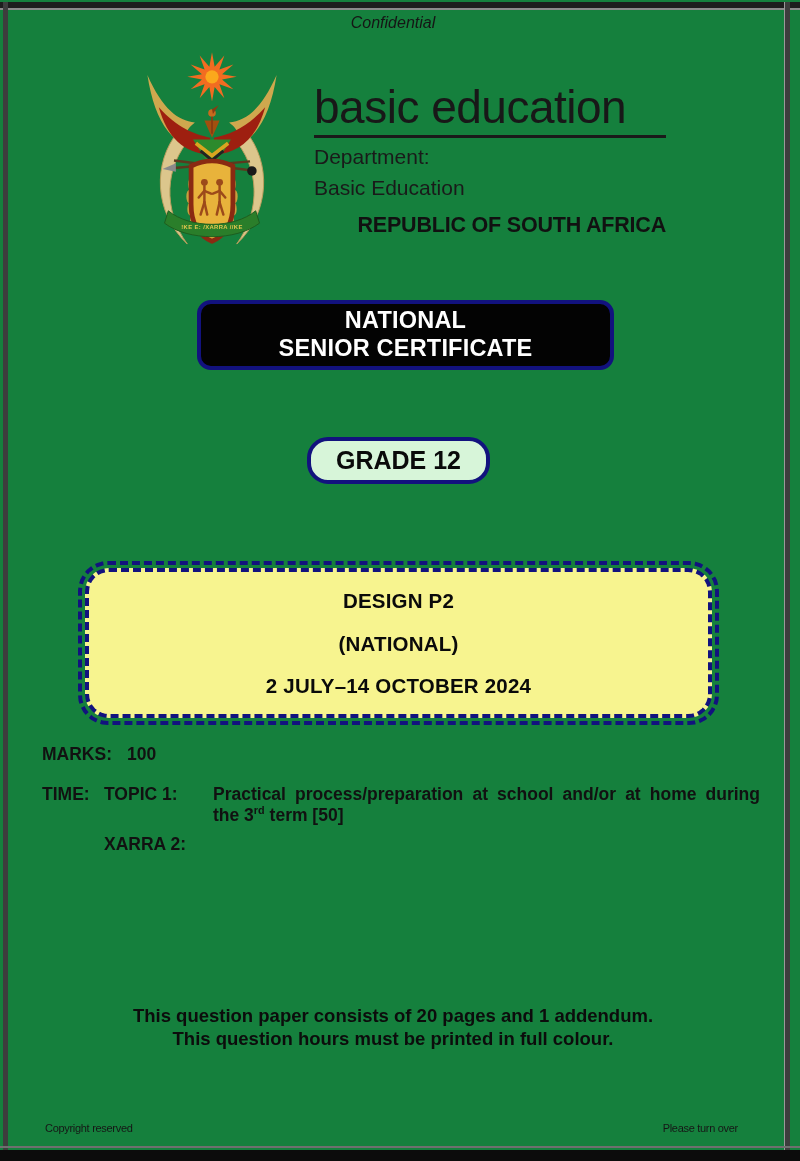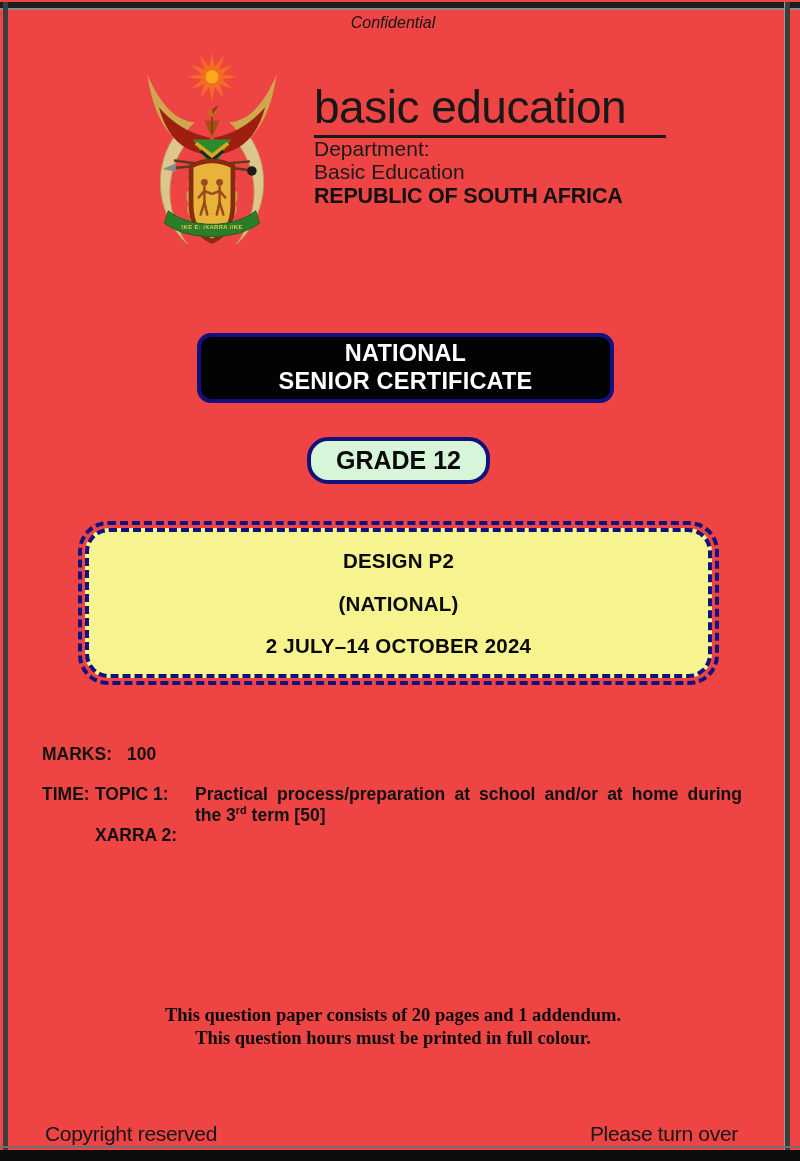--- a/index.html
+++ b/index.html
@@ -1,76 +1,76 @@
 <!DOCTYPE html>
 <html><head>
 <meta charset="utf-8">
 <style>
   * { margin:0; padding:0; box-sizing:border-box; }
   html,body { background:#ffffff; }
   body { font-family:"Liberation Sans","DejaVu Sans",sans-serif; color:#111; }
 
-  .page { position:relative; width:800px; height:1161px; background:#ef4444; overflow:hidden; }
+  .page { position:relative; width:800px; height:1161px; background:#15803d; overflow:hidden; }
 
   
   .frame-top    { position:absolute; top:2px; left:0; right:0; height:8px; background:#1d1d1d; border-bottom:2px solid #8a8a8a; }
   .frame-left   { position:absolute; top:2px; bottom:0; left:3px; width:5px; background:#3d3d3d; }
   .frame-right  { position:absolute; top:2px; bottom:0; right:10px; width:6px; background:#3d3d3d; border-left:1px solid #9a9a9a; }
   .frame-bottom-line { position:absolute; left:0; right:0; top:1146px; height:2px; background:#6f6f6f; }
   .frame-bottom-band { position:absolute; left:0; right:0; bottom:0; height:11px; background:#0c0c0c; }
 
   .confidential { position:absolute; top:14px; left:0; right:14px; text-align:center;
                   font-style:italic; font-size:16px; color:#151515; }
 
   
   .logo-row { position:absolute; top:50px; left:136px; display:flex; align-items:flex-start; }
   .emblem { width:152px; height:200px; flex:0 0 auto; }
   .logo-text { margin-left:26px; margin-top:34px; width:352px; }
   .wordmark { font-size:46px; letter-spacing:-0.5px; color:#181818; line-height:1.0;
               padding-bottom:5px; border-bottom:3px solid #1a1a1a; }
-  .dept { font-size:21px; line-height:1.08; color:#1a1a1a; margin-top:0; }
+  .dept { font-size:21px; line-height:1.08; color:#1a1a1a; margin-top:8px; }
   .dept:first-of-type { margin-top:11px; }
-  .country { font-size:21.5px; font-weight:700; color:#111; margin-top:1px; letter-spacing:-0.2px; }
+  .country { font-size:21.5px; font-weight:700; color:#111; margin-top:14px; letter-spacing:-0.2px;text-align:right; }
 
   
   .nsc-box { position:absolute; left:197px; top:300px; width:417px; height:70px;
              border-radius:14px; border:4px solid; display:flex; flex-direction:column;
-             align-items:center; justify-content:center;margin-top:33px; }
+             align-items:center; justify-content:center; }
   .nsc-box div { color:#fff; font-weight:700; font-size:23.5px; line-height:1.18; letter-spacing:0.2px; }
 
   
   .grade-box { position:absolute; left:307px; top:437px; width:183px; height:47px;
                border-radius:21px; border:4px solid; display:flex; align-items:center;
                justify-content:center; font-size:25px; font-weight:700; color:#0a0a0a; }
 
   
-  .subject-outer { position:absolute; left:78px; top:521px; width:641px; height:164px;
+  .subject-outer { position:absolute; left:78px; top:561px; width:641px; height:164px;
                    border:4px dashed; border-radius:30px; }
   .subject-inner { position:absolute; inset:3px; border:4px dashed; border-radius:24px;
                    display:flex; flex-direction:column; align-items:center;
                    justify-content:space-between; padding:17px 0 16px 0; }
   .subject-inner div { font-size:20.5px; font-weight:700; color:#0a0a0a; letter-spacing:0.2px; }
 
   
   .marks-row { position:absolute; left:42px; top:744px; font-size:17.5px; font-weight:700; }
   .marks-row .marks-val { margin-left:15px; }
 
   .time-grid { position:absolute; left:42px; top:784px; width:702px;
                display:grid; grid-template-columns:53px 100px 547px;
-               font-size:17.5px; font-weight:700; line-height:20.6px; }
+               font-size:17.5px; font-weight:700; line-height:20.6px;gap:9px; }
   .topic-text { text-align:justify; }
   .topic-text sup { font-size:0.62em; vertical-align:super; line-height:0; }
 
   
   .notes { position:absolute; left:0; right:14px; top:1004px; text-align:center;
-           font-size:18.5px; font-weight:700; line-height:23px; color:#0c0c0c;font-family:Liberation Serif, serif; }
+           font-size:18.5px; font-weight:700; line-height:23px; color:#0c0c0c; }
 
   
   .footer { position:absolute; left:45px; right:62px; top:1122px; display:flex;
-            justify-content:space-between; font-size:21px; letter-spacing:-0.3px; color:#161616;text-align:right; }
+            justify-content:space-between; font-size:11px; letter-spacing:-0.3px; color:#161616;text-align:right; }
 </style>
 </head>
 <body>
 
 <div class="page">
 
   <div class="frame-top"></div>
   <div class="frame-left"></div>
   <div class="frame-right"></div>
   <div class="frame-bottom-line"></div>

